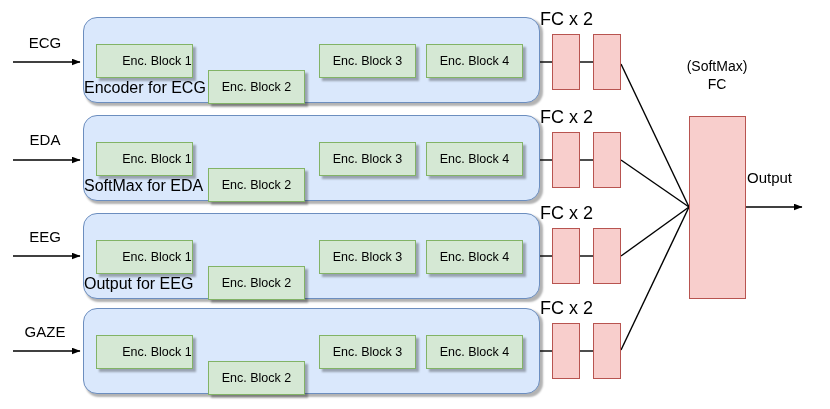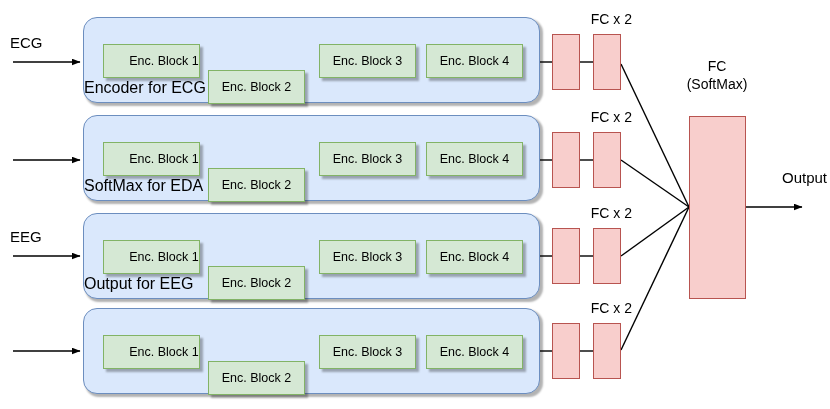--- a/index.html
+++ b/index.html
@@ -27,53 +27,53 @@
   }
   .enc-block{
     position:absolute;top:26px;width:97px;height:34px;
     background:var(--block-fill);
     border:1.3px solid var(--block-border);
     box-shadow:2.5px 2.5px 2px rgba(0,0,0,0.3);
     box-sizing:border-box;
     display:flex;align-items:center;justify-content:center;
     font-size:12.5px;white-space:nowrap;
   }
-  .b1{left:19px;padding-left:25px;} .b2{left:124px;margin-top:26px;} .b3{left:235px;} .b4{left:342px;}
+  .b1{left:12px;padding-left:25px;} .b2{left:124px;margin-top:26px;} .b3{left:235px;} .b4{left:342px;}
   .enc-caption{
     position:absolute;left:0;right:0;bottom:5px;
     text-align:left;font-size:16px;
   }
   .input-label{
     position:absolute;left:10px;width:70px;height:20px;
-    font-size:15px;line-height:20px;white-space:nowrap;
+    text-align:center;font-size:15px;line-height:20px;white-space:nowrap;
   }
   .fc-pair-label{
     position:absolute;left:540px;width:92px;height:18px;
-    text-align:right;font-size:14px;line-height:18px;white-space:nowrap;
+    text-align:left;font-size:18px;line-height:18px;white-space:nowrap;
   }
   .fc-rect{
     position:absolute;width:28px;height:56px;
     background:var(--fc-fill);
     border:1.4px solid var(--fc-border);
     box-sizing:border-box;
   }
   .fc1{left:552px;} .fc2{left:593px;}
   .softmax-box{
     position:absolute;left:689px;top:116px;width:57px;height:183px;
     background:var(--fc-fill);
     border:1.6px solid var(--fc-border);
     box-sizing:border-box;
   }
   .softmax-label{
     position:absolute;left:657px;top:57px;width:120px;
     text-align:center;font-size:14px;line-height:18px;white-space:nowrap;
   }
   .output-label{
     position:absolute;left:747px;top:169px;width:80px;
-    text-align:right;font-size:15px;white-space:nowrap;
+    text-align:left;font-size:15px;white-space:nowrap;
   }
 </style>
 </head>
 <body>
 
 <div class="canvas">
 
   <svg class="wires" viewBox="0 0 830 409" xmlns="http://www.w3.org/2000/svg">
     <defs>
       <marker id="ah" markerWidth="10" markerHeight="8" refX="8.5" refY="3.5" orient="auto" markerUnits="userSpaceOnUse">
@@ -108,20 +108,21 @@
     <div class="enc-block b1">Enc. Block 1</div>
     <div class="enc-block b2">Enc. Block 2</div>
     <div class="enc-block b3">Enc. Block 3</div>
     <div class="enc-block b4">Enc. Block 4</div>
     <div class="enc-caption">Encoder for ECG</div>
   </div>
   <div class="fc-pair-label" style="top:10px">FC x 2</div>
   <div class="fc-rect fc1" style="top:34px"></div>
   <div class="fc-rect fc2" style="top:34px"></div>
 
+  <div class="input-label" style="top:130px">EDA</div>
   <div class="enc-container" style="top:115px">
     <div class="enc-block b1">Enc. Block 1</div>
     <div class="enc-block b2">Enc. Block 2</div>
     <div class="enc-block b3">Enc. Block 3</div>
     <div class="enc-block b4">Enc. Block 4</div>
     <div class="enc-caption">SoftMax for EDA</div>
   </div>
   <div class="fc-pair-label" style="top:108px">FC x 2</div>
   <div class="fc-rect fc1" style="top:132px"></div>
   <div class="fc-rect fc2" style="top:132px"></div>
@@ -131,31 +132,32 @@
     <div class="enc-block b1">Enc. Block 1</div>
     <div class="enc-block b2">Enc. Block 2</div>
     <div class="enc-block b3">Enc. Block 3</div>
     <div class="enc-block b4">Enc. Block 4</div>
     <div class="enc-caption">Output for EEG</div>
   </div>
   <div class="fc-pair-label" style="top:204px">FC x 2</div>
   <div class="fc-rect fc1" style="top:228px"></div>
   <div class="fc-rect fc2" style="top:228px"></div>
 
+  <div class="input-label" style="top:322px">GAZE</div>
   <div class="enc-container" style="top:308px">
     <div class="enc-block b1">Enc. Block 1</div>
     <div class="enc-block b2">Enc. Block 2</div>
     <div class="enc-block b3">Enc. Block 3</div>
     <div class="enc-block b4">Enc. Block 4</div>
   </div>
   <div class="fc-pair-label" style="top:299px">FC x 2</div>
   <div class="fc-rect fc1" style="top:323px"></div>
   <div class="fc-rect fc2" style="top:323px"></div>
 
   <div class="softmax-label">
+    <div>(SoftMax)</div>
     <div>FC</div>
-    <div>(SoftMax)</div>
   </div>
   <div class="softmax-box"></div>
 
   <div class="output-label">Output</div>
 
 </div>
 
 </body></html>

